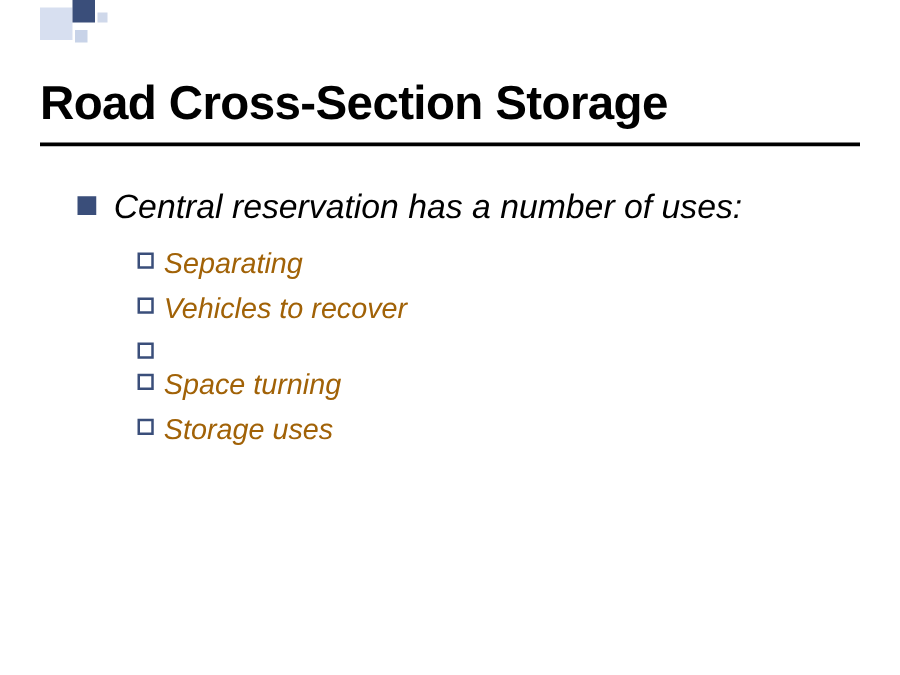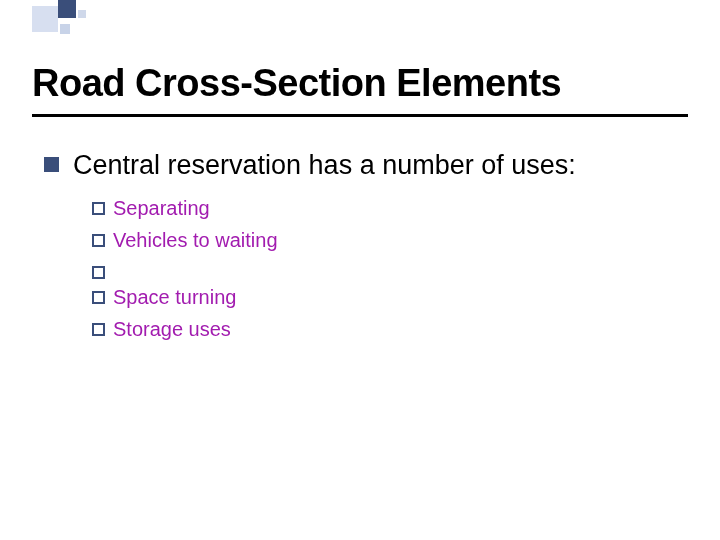--- a/index.html
+++ b/index.html
@@ -63,22 +63,23 @@
     position: absolute;
     top: 114px;
     left: 32px;
     width: 656px;
     height: 3px;
     background: #000000;
   }
   .content {
     position: absolute;
     top: 148px;
-    left: 44px;
+    left: 62px;
     width: 620px;
+    font-style: italic;
   }
   .level1 {
     display: flex;
     align-items: flex-start;
     margin-bottom: 12px;
   }
   .bullet-solid {
     width: 15px;
     height: 15px;
     background: #3a4e7a;
@@ -102,51 +103,51 @@
   }
   .bullet-hollow {
     width: 13px;
     height: 13px;
     border: 2px solid #3a4e7a;
     flex-shrink: 0;
     margin-top: 7px;
     margin-right: 8px;
   }
   .level2-text {
-    font-size: 20px;
-    color: #a21caf;
+    font-size: 23px;
+    color: #a16207;
     line-height: 1.35;
   }
 </style>
 </head>
 <body>
 
 <div class="corner-decoration">
   <div class="deco-square-large"></div>
   <div class="deco-square-dark"></div>
   <div class="deco-square-small"></div>
   <div class="deco-square-tiny"></div>
 </div>
 
-<h1 class="slide-title">Road Cross-Section Elements</h1>
+<h1 class="slide-title">Road Cross-Section Storage</h1>
 <div class="title-rule"></div>
 
 <div class="content">
   <div class="level1">
     <div class="bullet-solid"></div>
     <div class="level1-text">Central reservation has a number of uses:</div>
   </div>
   <div class="level2-list">
     <div class="level2">
       <div class="bullet-hollow"></div>
       <div class="level2-text">Separating</div>
     </div>
     <div class="level2">
       <div class="bullet-hollow"></div>
-      <div class="level2-text">Vehicles to waiting</div>
+      <div class="level2-text">Vehicles to recover</div>
     </div>
     <div class="level2">
       <div class="bullet-hollow"></div>
     </div>
     <div class="level2">
       <div class="bullet-hollow"></div>
       <div class="level2-text">Space turning</div>
     </div>
     <div class="level2">
       <div class="bullet-hollow"></div>

